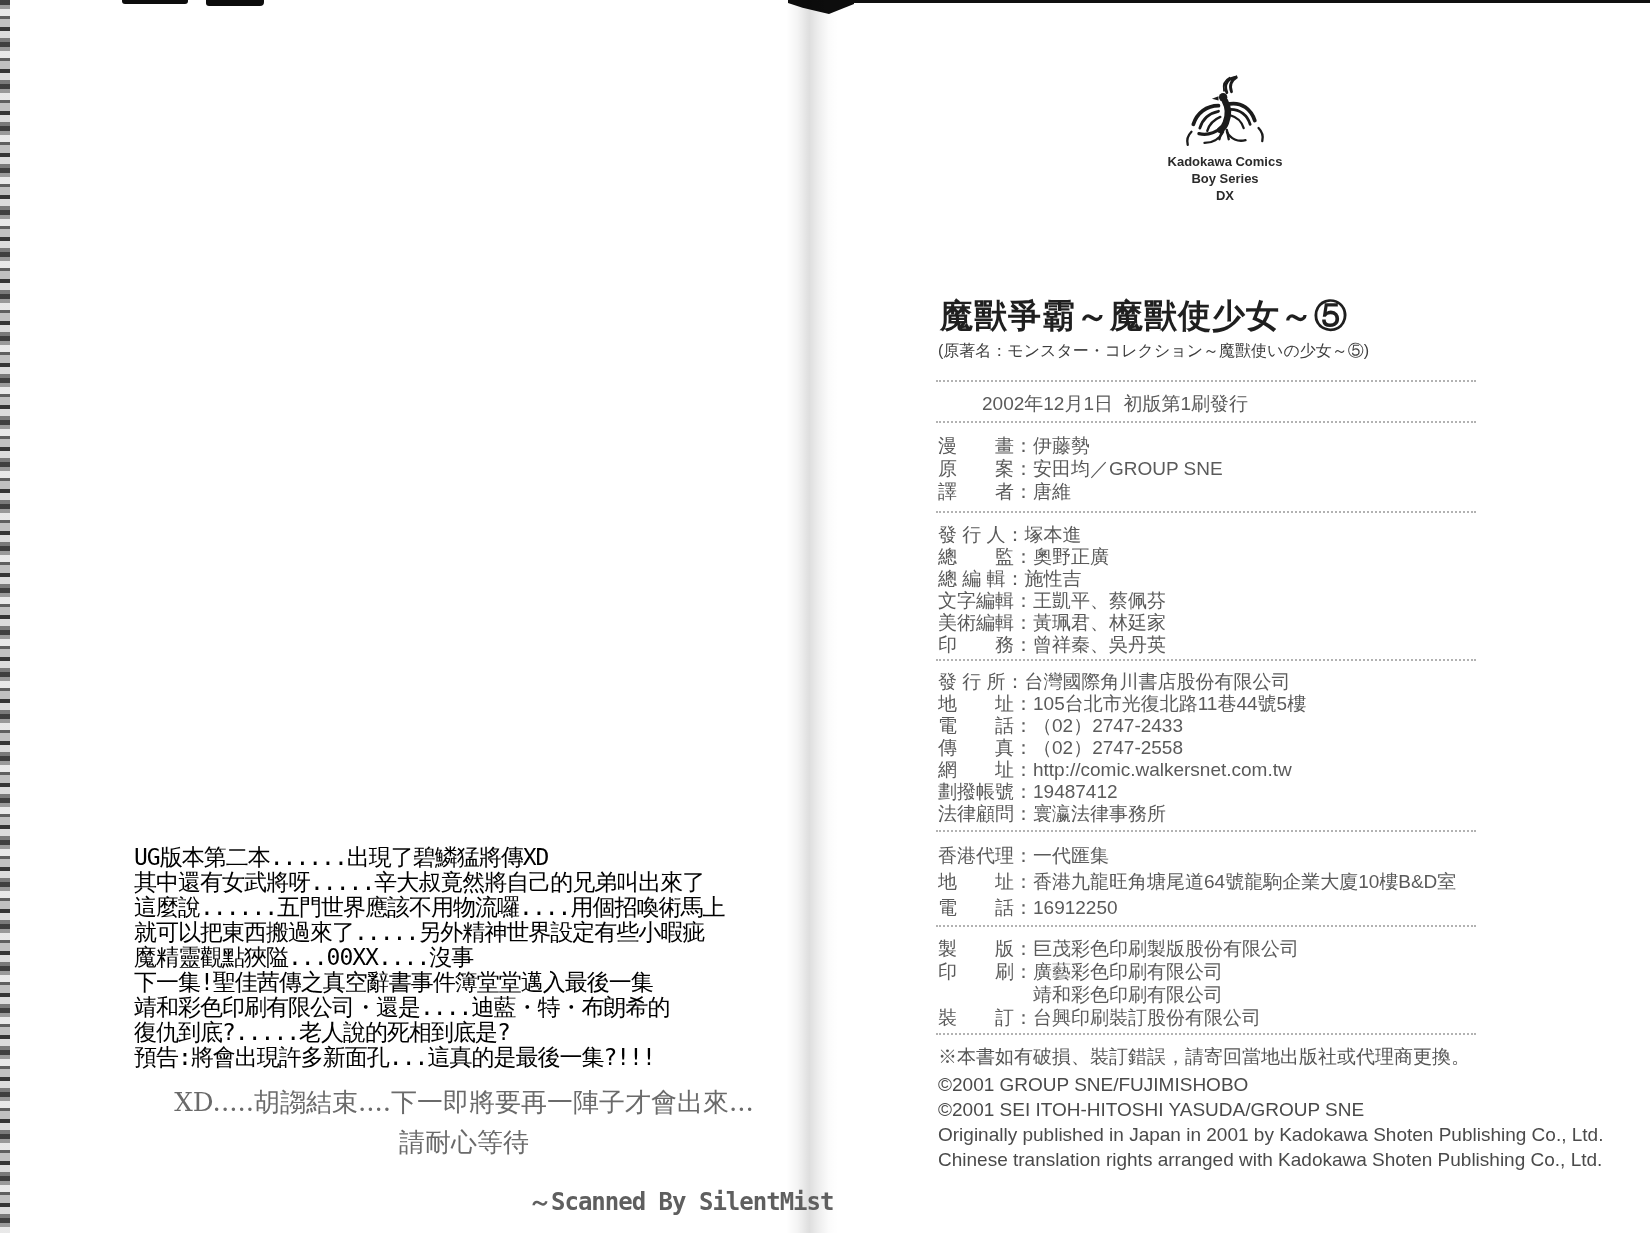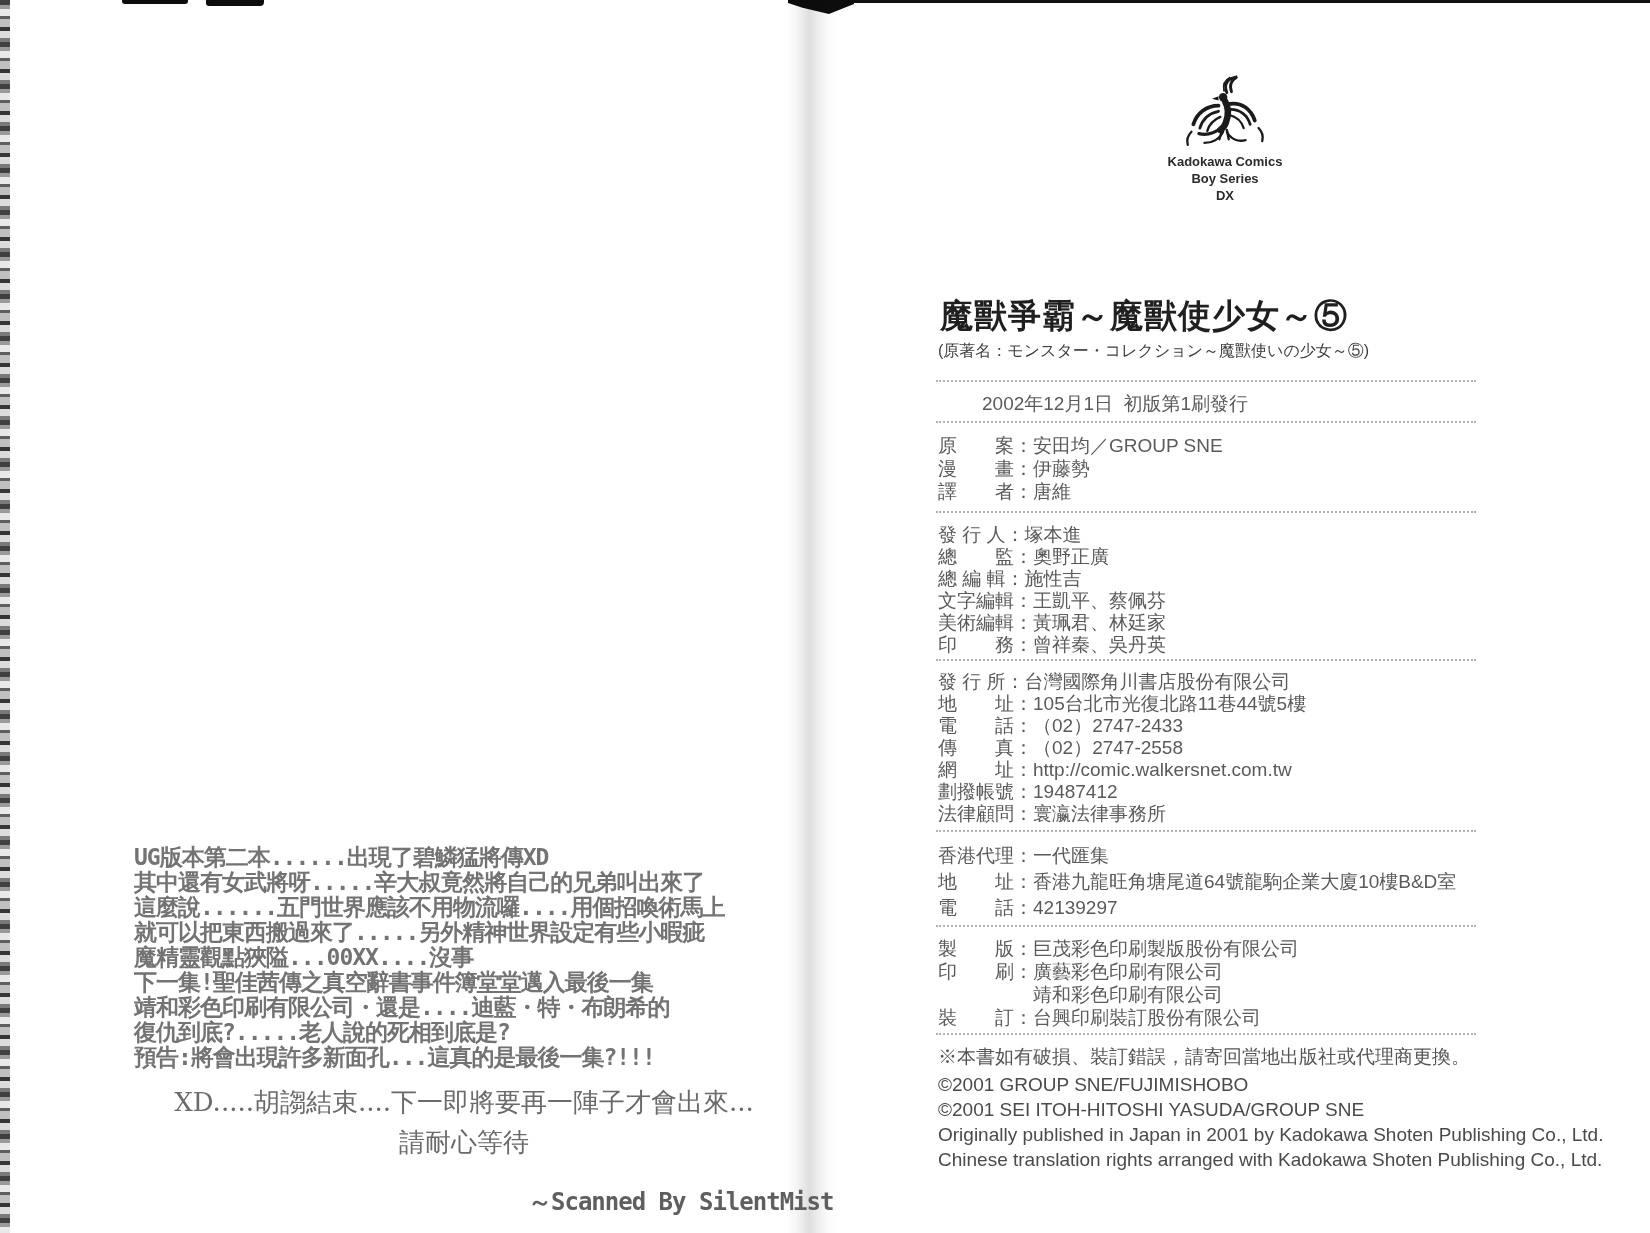--- a/index.html
+++ b/index.html
@@ -27,22 +27,22 @@
     position:absolute;left:786px;top:0;width:52px;height:1233px;
     background:linear-gradient(to right,
       rgba(0,0,0,0) 0%,rgba(0,0,0,.045) 22%,rgba(0,0,0,.13) 45%,
       rgba(0,0,0,.07) 62%,rgba(0,0,0,.015) 82%,rgba(0,0,0,0) 100%);
   }
   .left-page,.right-page{position:absolute;inset:0;padding-left:8px;}
 
   
   .px-notes{position:absolute;left:134px;top:845px;width:660px;}
   .pxline{
-    font-family:"DejaVu Sans Mono",monospace;font-weight:bold;
-    font-size:23px;line-height:25px;color:#737373;
+    font-family:"DejaVu Sans Mono",monospace;font-weight:normal;
+    font-size:23px;line-height:25px;color:#000000;
     letter-spacing:-1px;white-space:pre;
   }
   .outro{position:absolute;left:134px;top:1082px;width:660px;}
   .serifline{
     font-family:"DejaVu Serif",serif;font-size:26px;line-height:40px;
     color:#6a6a6a;white-space:pre;text-align:center;
   }
   .scan-credit{
     position:absolute;left:528px;top:1186px;
     font-family:"DejaVu Sans Mono",monospace;font-weight:bold;
@@ -147,22 +147,22 @@
       </div>
 
     <div class="book-title">魔獸爭霸～魔獸使少女～⑤</div>
     <div class="book-subtitle">(原著名：モンスター・コレクション～魔獸使いの少女～⑤)</div>
 
     <div class="colophon">
       <div class="sep s1"></div>
       <div class="edition">2002年12月1日  初版第1刷發行</div>
       <div class="sep s2"></div>
       <div class="sec sec-credits">
+          <div class="crow"><span class="lbl">漫　　畫</span><span class="cln">：</span><span class="val">伊藤勢</span></div>
           <div class="crow"><span class="lbl">原　　案</span><span class="cln">：</span><span class="val">安田均／GROUP SNE</span></div>
-          <div class="crow"><span class="lbl">漫　　畫</span><span class="cln">：</span><span class="val">伊藤勢</span></div>
           <div class="crow"><span class="lbl">譯　　者</span><span class="cln">：</span><span class="val">唐維</span></div>
         </div>
       <div class="sep s3"></div>
       <div class="sec sec-staff">
           <div class="crow"><span class="lbl">發 行 人</span><span class="cln">：</span><span class="val">塚本進</span></div>
           <div class="crow"><span class="lbl">總　　監</span><span class="cln">：</span><span class="val">奧野正廣</span></div>
           <div class="crow"><span class="lbl">總 編 輯</span><span class="cln">：</span><span class="val">施性吉</span></div>
           <div class="crow"><span class="lbl">文字編輯</span><span class="cln">：</span><span class="val">王凱平、蔡佩芬</span></div>
           <div class="crow"><span class="lbl">美術編輯</span><span class="cln">：</span><span class="val">黃珮君、林廷家</span></div>
           <div class="crow"><span class="lbl">印　　務</span><span class="cln">：</span><span class="val">曾祥秦、吳丹英</span></div>
@@ -174,21 +174,21 @@
           <div class="crow"><span class="lbl">電　　話</span><span class="cln">：</span><span class="val">（02）2747-2433</span></div>
           <div class="crow"><span class="lbl">傳　　真</span><span class="cln">：</span><span class="val">（02）2747-2558</span></div>
           <div class="crow"><span class="lbl">網　　址</span><span class="cln">：</span><span class="val">http://comic.walkersnet.com.tw</span></div>
           <div class="crow"><span class="lbl">劃撥帳號</span><span class="cln">：</span><span class="val">19487412</span></div>
           <div class="crow"><span class="lbl">法律顧問</span><span class="cln">：</span><span class="val">寰瀛法律事務所</span></div>
         </div>
       <div class="sep s5"></div>
       <div class="sec sec-hk">
           <div class="crow"><span class="lbl">香港代理</span><span class="cln">：</span><span class="val">一代匯集</span></div>
           <div class="crow"><span class="lbl">地　　址</span><span class="cln">：</span><span class="val">香港九龍旺角塘尾道64號龍駒企業大廈10樓B&amp;D室</span></div>
-          <div class="crow"><span class="lbl">電　　話</span><span class="cln">：</span><span class="val">42139297</span></div>
+          <div class="crow"><span class="lbl">電　　話</span><span class="cln">：</span><span class="val">16912250</span></div>
         </div>
       <div class="sep s6"></div>
       <div class="sec sec-print">
           <div class="crow"><span class="lbl">製　　版</span><span class="cln">：</span><span class="val">巨茂彩色印刷製版股份有限公司</span></div>
           <div class="crow"><span class="lbl">印　　刷</span><span class="cln">：</span><span class="val">廣藝彩色印刷有限公司</span></div>
           <div class="crow"><span class="lbl">　　　　</span><span class="cln">　</span><span class="val">靖和彩色印刷有限公司</span></div>
           <div class="crow"><span class="lbl">裝　　訂</span><span class="cln">：</span><span class="val">台興印刷裝訂股份有限公司</span></div>
         </div>
       <div class="sep s7"></div>
     </div>

